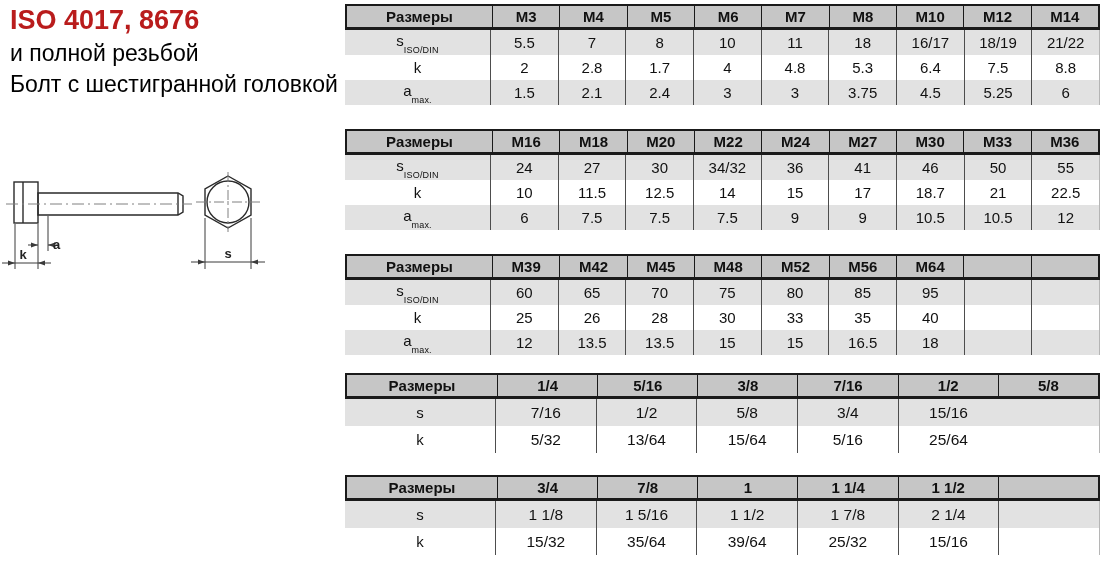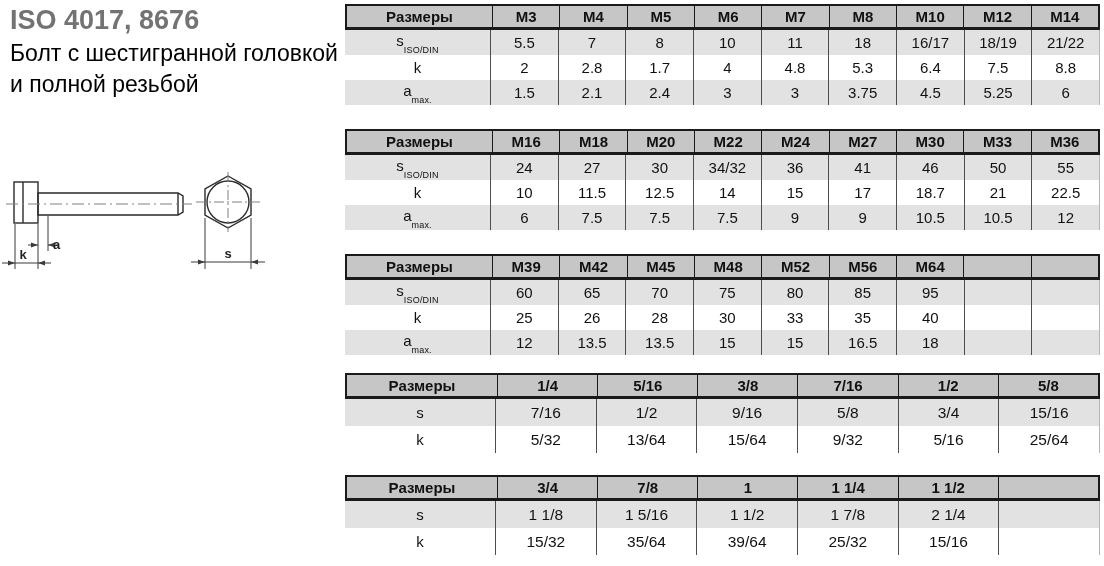--- a/index.html
+++ b/index.html
@@ -10,21 +10,21 @@
     --sep-col:#4d4d4d;
     --edge-col:#b5b5b5;
   }
   *{box-sizing:border-box;margin:0;padding:0;}
   html,body{background:#ffffff;}
   body{
     width:1104px;height:566px;position:relative;overflow:hidden;
     font-family:"Liberation Sans","DejaVu Sans",sans-serif;color:#111;
   }
   .title-block{position:absolute;left:10px;top:2px;}
-  .t-big{font-size:27px;font-weight:bold;line-height:36px;letter-spacing:0px;color:#737373;}
+  .t-big{font-size:27px;font-weight:bold;line-height:36px;letter-spacing:0px;color:#b91c1c;}
   .t-desc{font-size:23px;font-weight:normal;line-height:31px;color:#000;}
   .drawing{position:absolute;left:0px;top:165px;}
 
   .dtable{position:absolute;left:345px;width:755px;}
   .t1{top:4px;} .t2{top:129px;} .t3{top:254px;} .t4{top:373px;} .t5{top:475px;}
   .trow{display:grid;width:100%;}
   .thead{
     background:var(--header-bg);
     border:2px solid var(--border-col);
     border-bottom:3px solid var(--border-col);
@@ -45,22 +45,22 @@
   .inch .dr .cell{height:27px;font-size:15.5px;}
   .rowlbl{font-size:15px;}
   .rowlbl sub{font-size:9px;position:relative;top:3px;letter-spacing:.2px;}
   svg text{font-family:"Liberation Sans","DejaVu Sans",sans-serif;font-weight:bold;font-size:13px;fill:#222;}
 </style>
 </head>
 <body>
 
 <div class="title-block">
   <div class="t-big">ISO 4017, 8676</div>
+  <div class="t-desc">и полной резьбой</div>
   <div class="t-desc">Болт с шестигранной головкой</div>
-  <div class="t-desc">и полной резьбой</div>
 </div>
 
 <svg class="drawing" width="300" height="150" viewBox="0 0 300 150">
 
   <g stroke="#2a2a2a" stroke-width="1.4" fill="none">
     <rect x="14" y="17" width="24" height="41"></rect>
     <line x1="23" y1="17" x2="23" y2="58"></line>
     <path d="M38 28 H178 L183 31 V47 L178 50 H38 Z"></path>
     <line x1="178" y1="28" x2="178" y2="50"></line>
   </g>
@@ -284,33 +284,31 @@
       <div class="cell">7/16</div>
       <div class="cell">1/2</div>
       <div class="cell">5/8</div>
     </div>
     <div class="trow dr alt" style="grid-template-columns: 150px repeat(6, 1fr);">
       <div class="cell">
         <span class="rowlbl">s</span>
       </div>
       <div class="cell">7/16</div>
       <div class="cell">1/2</div>
-      <div class="cell">9/16</div>
       <div class="cell">5/8</div>
       <div class="cell">3/4</div>
       <div class="cell">15/16</div>
     </div>
     <div class="trow dr" style="grid-template-columns: 150px repeat(6, 1fr);">
       <div class="cell">
         <span class="rowlbl">k</span>
       </div>
       <div class="cell">5/32</div>
       <div class="cell">13/64</div>
       <div class="cell">15/64</div>
-      <div class="cell">9/32</div>
       <div class="cell">5/16</div>
       <div class="cell">25/64</div>
     </div>
   </div>
 <div class="dtable t5 inch">
     <div class="trow thead" style="grid-template-columns: 150px repeat(6, 1fr);">
       <div class="cell">Размеры</div>
       <div class="cell">3/4</div>
       <div class="cell">7/8</div>
       <div class="cell">1</div>

